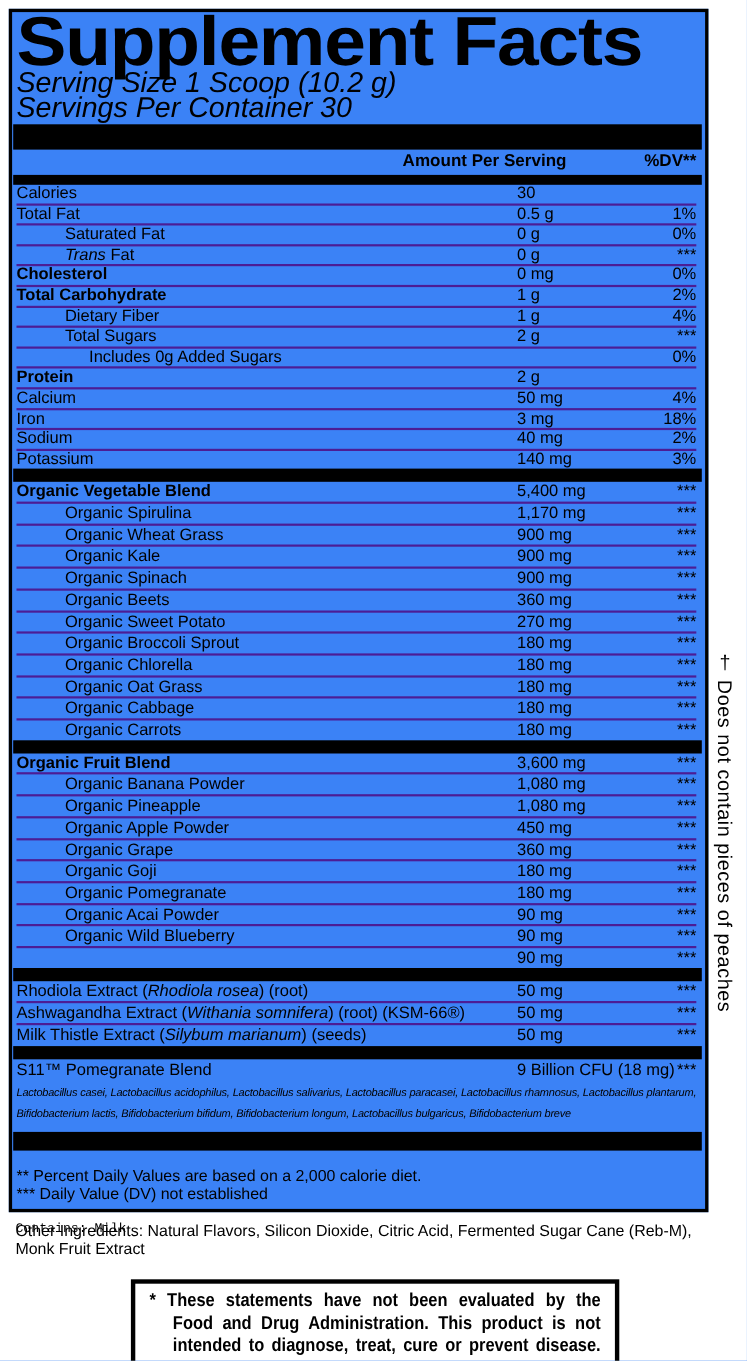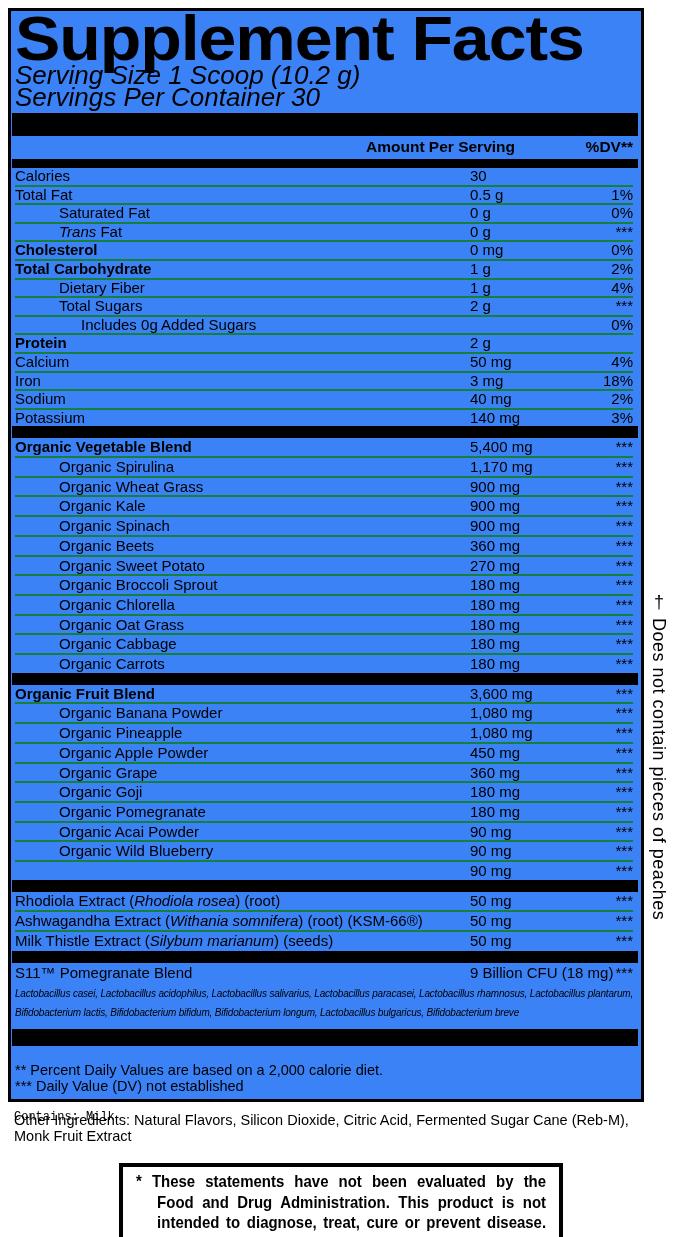--- a/index.html
+++ b/index.html
@@ -22,21 +22,21 @@
   .bar-thin{height:9px;margin-top:2px;}
   .bar-mid{height:12px;}
   .bar-foot{height:17px;margin-top:3px;}
   .colhead{position:relative;height:19px;margin-top:2px;font-size:15.5px;font-weight:bold;}
   .amount-head{position:absolute;left:351px;white-space:nowrap;}
   .dv-head{position:absolute;right:0;white-space:nowrap;}
   .row{position:relative;display:flex;font-size:15px;line-height:17.7px;}
   .sec0 .row{line-height:16.6px;}
   .sec3 .row{line-height:18.3px;}
   .sec4 .row{line-height:19px;}
-  .row.lined{border-top:2px solid #15803d;}
+  .row.lined{border-top:2px solid #4c1d95;}
   .row .name{white-space:nowrap;}
   .row.bold .name{font-weight:bold;}
   .row.ind1 .name{padding-left:44px;}
   .row.ind2 .name{padding-left:66px;}
   .amt{position:absolute;left:455px;white-space:nowrap;}
   .dv{margin-left:auto;white-space:nowrap;text-align:right;}
   .species{
     font-style:italic;font-size:10px;line-height:19.5px;letter-spacing:-0.2px;
     text-align:justify;padding:2px 0 3px 0;
   }

